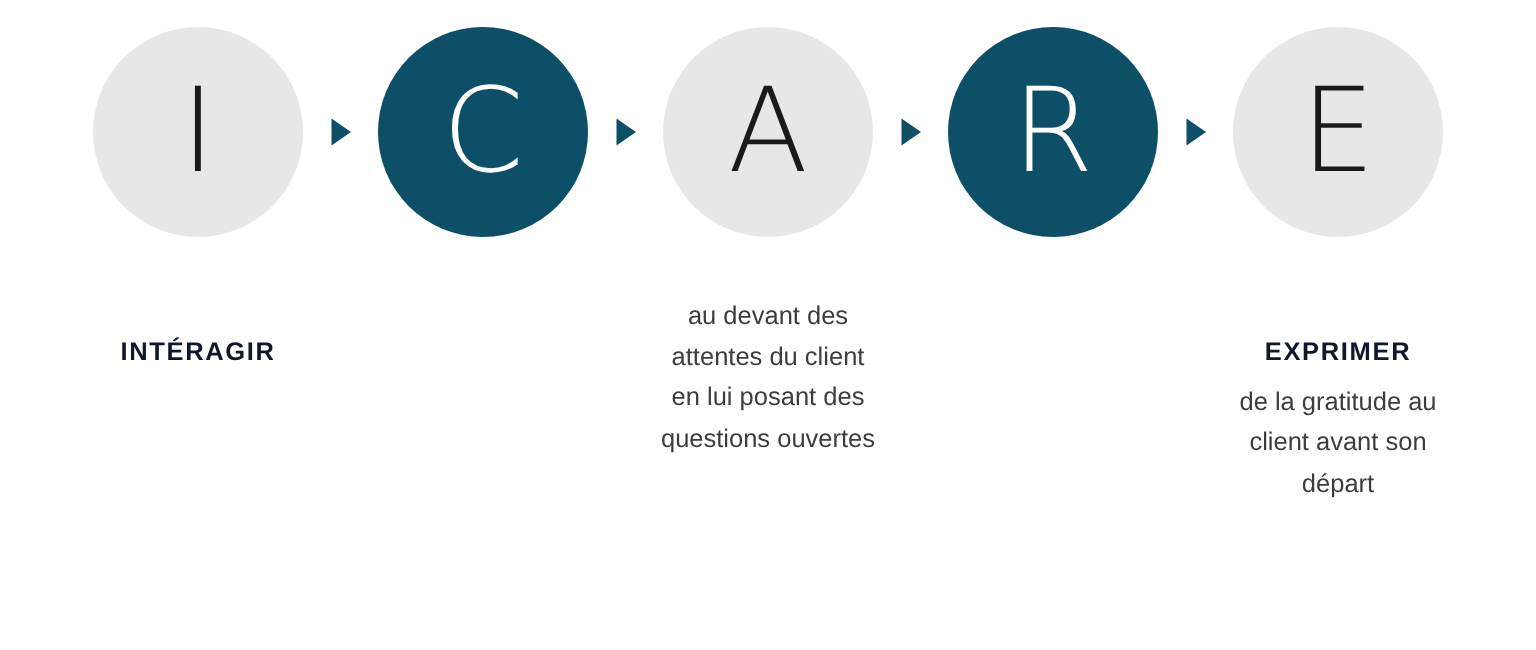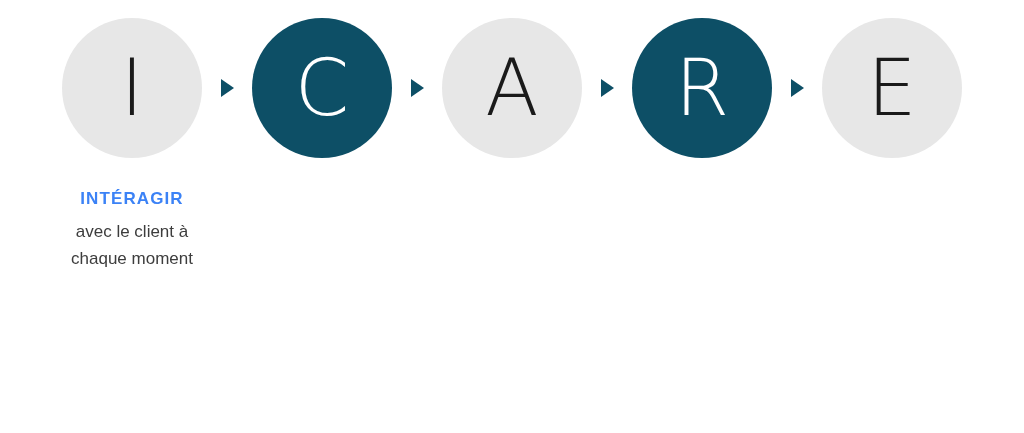--- a/index.html
+++ b/index.html
@@ -70,23 +70,24 @@
   .caption {
     margin-top: 30px;
     text-align: center;
     width: 152px;
   }
   .caption .title {
     font-family: "Liberation Sans", sans-serif;
     font-size: 17px;
     font-weight: 700;
     letter-spacing: 1.1px;
-    color: #3b82f6;
+    color: #0f172a;
     line-height: 1.25;
     display: block;
+    margin-top: 36px;
   }
   .caption .desc {
     margin-top: 9px;
     font-family: "Liberation Sans", sans-serif;
     font-size: 17px;
     font-weight: 400;
     color: #3d3d3d;
     line-height: 1.6;
     display: block;
   }
@@ -95,21 +96,20 @@
 <body>
 
 <div class="diagram">
 
   <div class="step">
     <div class="circle light">
       <span class="letter">I</span>
     </div>
     <div class="caption">
       <span class="title">INTÉRAGIR</span>
-      <span class="desc">avec le client à chaque moment</span>
     </div>
   </div>
 
   <div class="arrow-wrap">
     <div class="arrow"></div>
   </div>
 
   <div class="step">
     <div class="circle dark">
       <span class="letter">C</span>
@@ -120,20 +120,21 @@
 
   <div class="arrow-wrap">
     <div class="arrow"></div>
   </div>
 
   <div class="step">
     <div class="circle light">
       <span class="letter">A</span>
     </div>
     <div class="caption">
+      <span class="desc">au devant des attentes du client en lui posant des questions ouvertes</span>
     </div>
   </div>
 
   <div class="arrow-wrap">
     <div class="arrow"></div>
   </div>
 
   <div class="step">
     <div class="circle dark">
       <span class="letter">R</span>
@@ -143,15 +144,19 @@
   </div>
 
   <div class="arrow-wrap">
     <div class="arrow"></div>
   </div>
 
   <div class="step">
     <div class="circle light">
       <span class="letter">E</span>
     </div>
+    <div class="caption">
+      <span class="title">EXPRIMER</span>
+      <span class="desc">de la gratitude au client avant son départ</span>
+    </div>
   </div>
 
 </div>
 
 </body></html>

